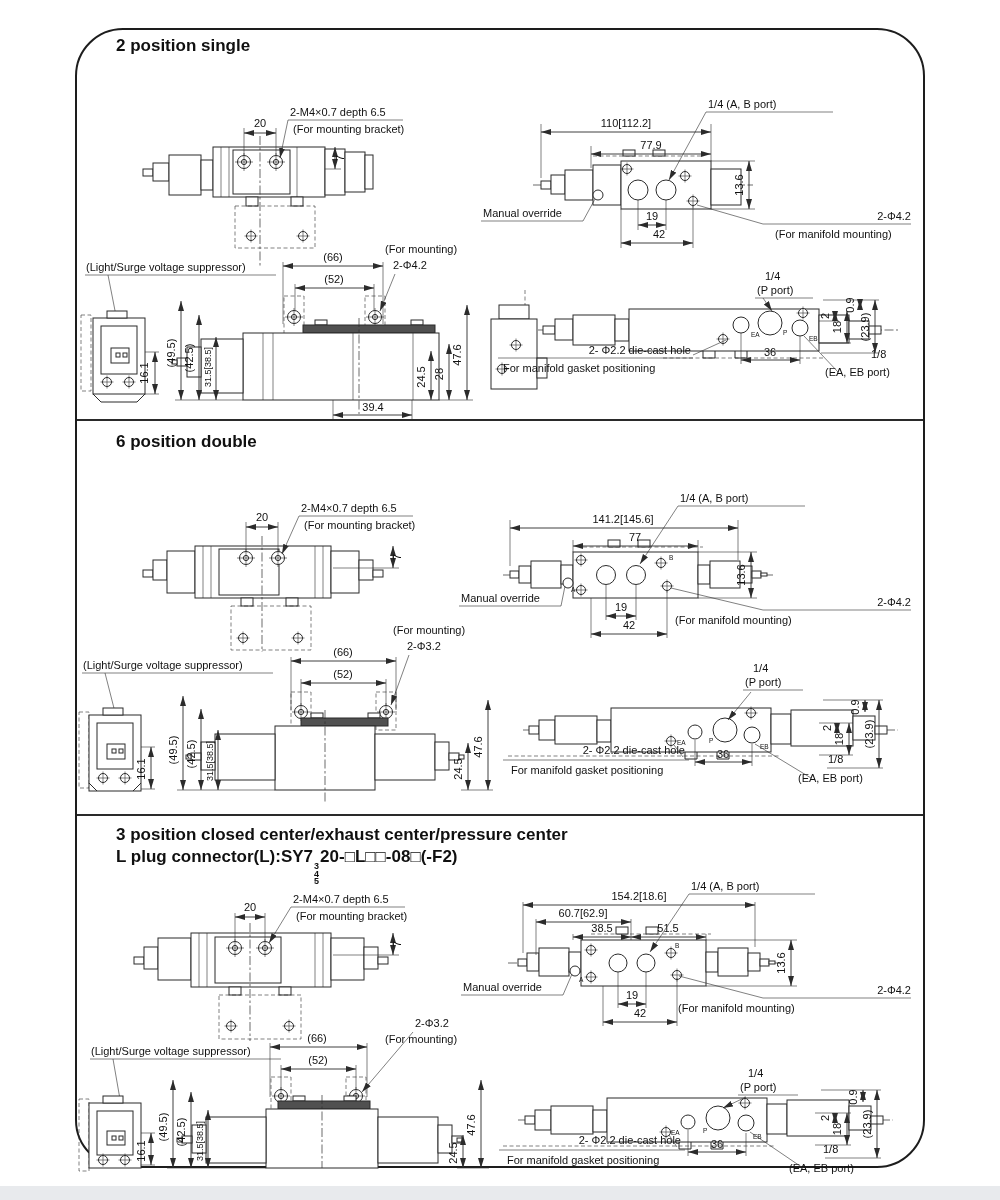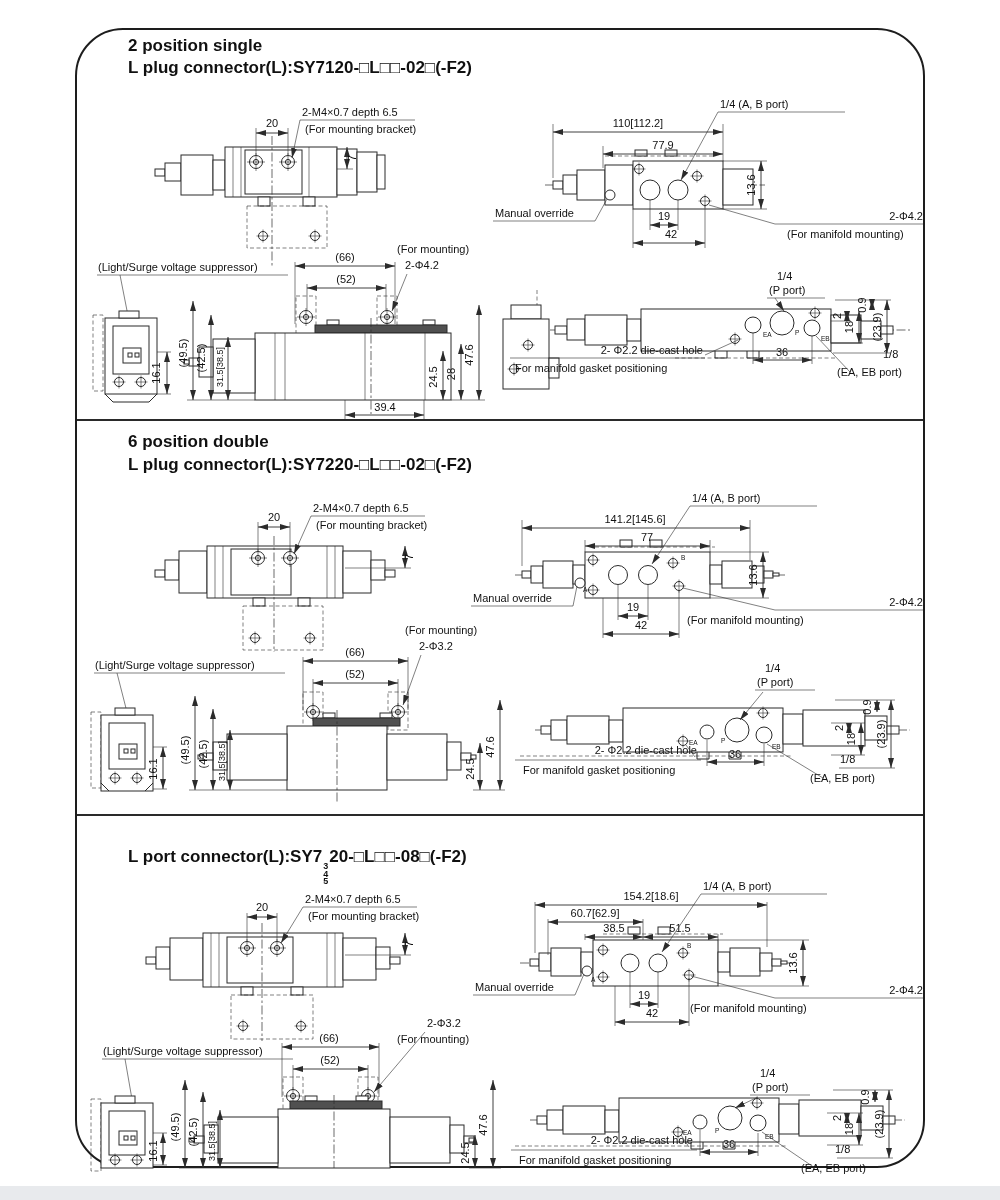--- a/index.html
+++ b/index.html
@@ -1,20 +1,20 @@
 <!DOCTYPE html>
 <html><head>
 <meta charset="utf-8">
 <style>
   *{margin:0;padding:0;box-sizing:border-box}
   html,body{width:1000px;height:1200px;background:#fff;font-family:"Liberation Sans",sans-serif;position:relative;overflow:hidden}
   .frame{position:absolute;left:75px;top:28px;width:850px;height:1140px;border:2.5px solid #1d1d1d;border-radius:48px;background:transparent}
   .divider{position:absolute;left:77px;width:846px;height:2px;background:#2a2a2a}
   .strip{position:absolute;left:0;top:1186px;width:1000px;height:14px;background:#e8eaed}
-  .section{position:absolute;left:75px;width:878px}
+  .section{position:absolute;left:63px;width:878px}
   .hdr{position:absolute;left:53px;font-weight:bold;font-size:17px;color:#101010;white-space:nowrap}
   .stk{display:inline-flex;flex-direction:column;text-align:center;font-size:9px;line-height:7.5px;font-weight:bold;vertical-align:-7px;margin:0 1px}
   svg.draw{position:absolute;left:0;top:0}
   svg text{font-family:"Liberation Sans",sans-serif;font-size:11px;fill:#111}
   .t9{font-size:9px}.t7{font-size:6.5px}
   .ln{stroke:#2b2b2b;stroke-width:1;fill:none}
   .fw{fill:#fff;stroke:#2b2b2b;stroke-width:1}
   .fd{fill:#505050;stroke:#2b2b2b;stroke-width:1}
   .tn{stroke:#2b2b2b;stroke-width:.6;fill:none}
   .dsh{stroke-dasharray:4 2.5}
@@ -43,21 +43,20 @@
   </defs>
 </svg>
 
 <div class="frame"></div>
 <div class="divider" style="top:419px"></div>
 <div class="divider" style="top:814px"></div>
 <div class="strip"></div>
 
 <div class="section" style="top:28px;height:392px">
   <div class="hdr" style="top:8px">2 position single</div>
-  <div class="hdr" style="top:30px">L plug connector(L):SY7120-□L□□-02□(-F2)</div>
   <svg class="draw" width="850" height="392" viewBox="0 0 850 392">
 
     <g>
       <rect x="80" y="141" width="10" height="7" class="fw"></rect>
         <rect x="90" y="135" width="16" height="18" class="fw"></rect>
       <rect x="106" y="127" width="32" height="40" class="fw"></rect>
         <rect x="138" y="132" width="12" height="30" class="fw"></rect>
       <rect x="150" y="119" width="112" height="50" class="fw"></rect>
       <line x1="158" y1="119" x2="158" y2="169" class="tn"></line>
         <line x1="166" y1="119" x2="166" y2="169" class="tn"></line>
@@ -261,21 +260,20 @@
       <text x="628" y="326" text-anchor="end">2- Φ2.2 die-cast hole</text>
       <line x1="435" y1="330" x2="630" y2="330" class="tn"></line>
         <line x1="630" y1="327" x2="663" y2="312" class="tn"></line>
       <text x="440" y="344">For manifold gasket positioning</text>
     </g>
   </svg>
 </div>
 
 <div class="section" style="top:420px;height:395px">
   <div class="hdr" style="top:12px">6 position double</div>
-  <div class="hdr" style="top:35px">L plug connector(L):SY7220-□L□□-02□(-F2)</div>
   <svg class="draw" width="850" height="395" viewBox="0 0 850 395">
 
     <g>
       <rect x="80" y="150" width="10" height="7" class="fw"></rect>
         <rect x="90" y="140" width="14" height="20" class="fw"></rect>
       <rect x="104" y="131" width="28" height="42" class="fw"></rect>
       <rect x="132" y="126" width="136" height="52" class="fw"></rect>
       <line x1="140" y1="126" x2="140" y2="178" class="tn"></line>
         <line x1="148" y1="126" x2="148" y2="178" class="tn"></line>
       <line x1="252" y1="126" x2="252" y2="178" class="tn"></line>
@@ -471,21 +469,22 @@
       <line x1="692" y1="324" x2="748" y2="358" class="tn"></line>
       <text x="622" y="334" text-anchor="end">2- Φ2.2 die-cast hole</text>
       <line x1="440" y1="340" x2="626" y2="340" class="tn"></line>
         <line x1="620" y1="337" x2="611" y2="325" class="tn"></line>
       <text x="448" y="354">For manifold gasket positioning</text>
     </g>
   </svg>
 </div>
 
 <div class="section" style="top:815px;height:370px">
-  <div class="hdr" style="top:32px"><span>L port connector(L):SY7</span><span class="stk">
+  <div class="hdr" style="top:10px">3 position closed center/exhaust center/pressure center</div>
+  <div class="hdr" style="top:32px"><span>L plug connector(L):SY7</span><span class="stk">
         <span>3</span>
         <span>4</span>
         <span>5</span>
       </span><span>20-□L□□-08□(-F2)</span></div>
   <svg class="draw" width="850" height="370" viewBox="0 0 850 370">
 
     <g>
       <rect x="71" y="142" width="10" height="7" class="fw"></rect>
         <rect x="81" y="132" width="14" height="22" class="fw"></rect>
       <rect x="95" y="123" width="33" height="42" class="fw"></rect>

